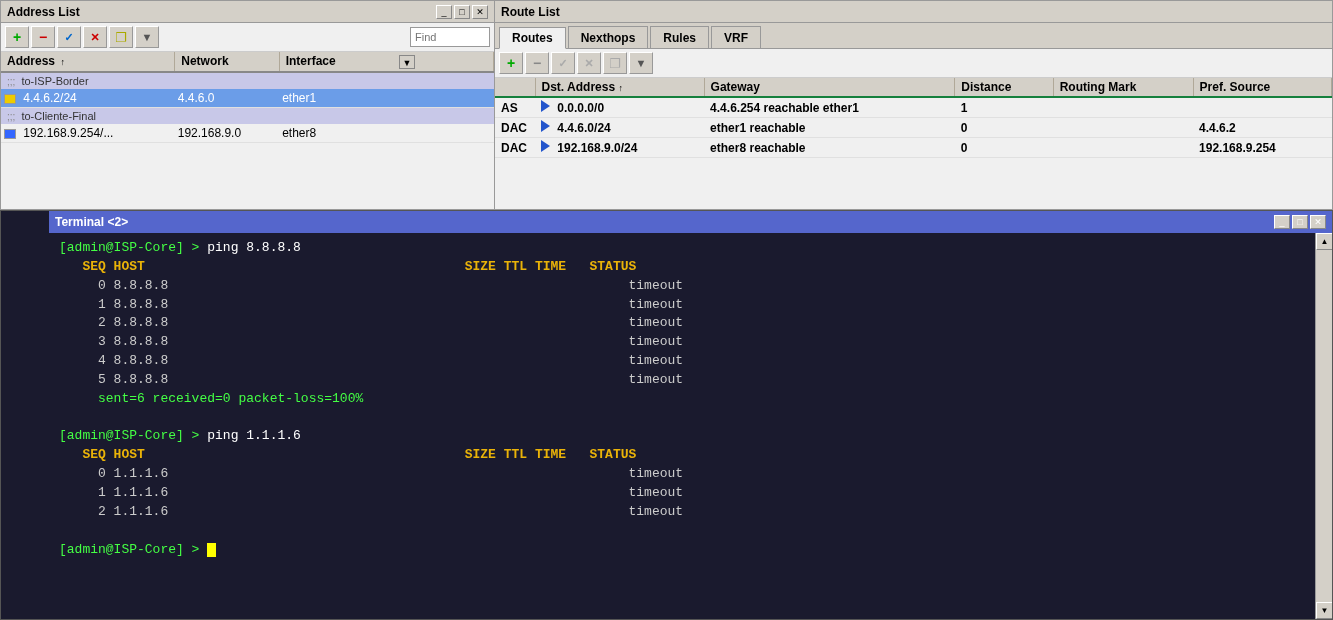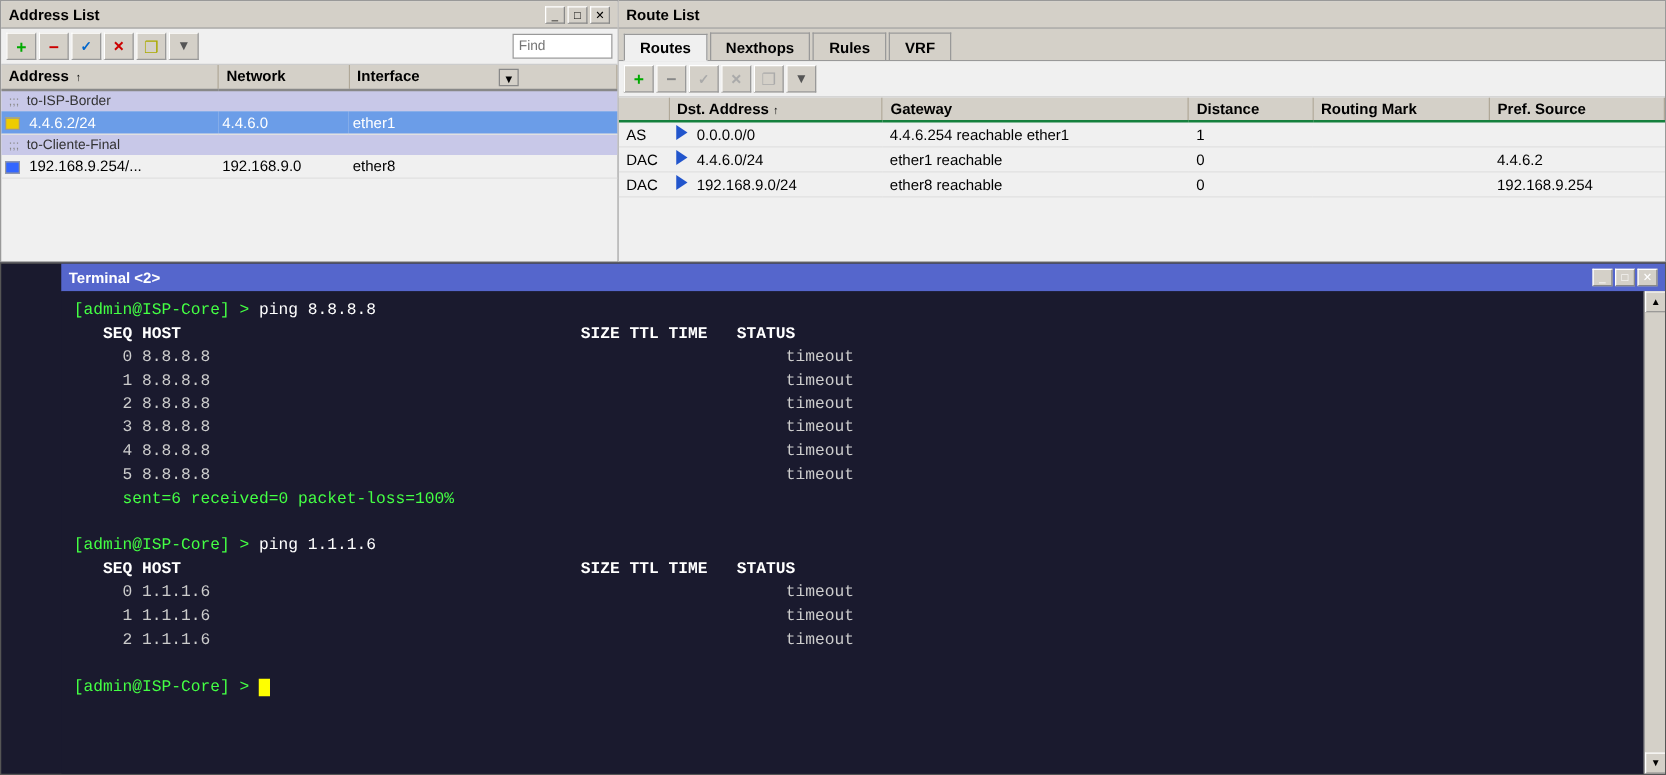--- a/index.html
+++ b/index.html
@@ -193,20 +193,21 @@
       border-bottom: 2px solid #15803d;
       font-weight: bold;
       white-space: nowrap;
       background: #d4d0c8;
     }
 
     .route-table td {
       padding: 2px 6px;
       border-bottom: 1px solid #e0e0e0;
       white-space: nowrap;
+      font-weight: bold;
     }
 
     .flag-blue {
       width: 0;
       height: 0;
       border-style: solid;
       border-width: 6px 0 6px 9px;
       border-color: transparent transparent transparent #2255cc;
       display: inline-block;
     }
@@ -245,21 +246,21 @@
       color: #ddd;
       font-family: 'Courier New', Courier, monospace;
       font-size: 13px;
       padding: 6px 10px;
       overflow-y: auto;
       line-height: 1.45;
     }
 
     .prompt { color: #44ff44; }
     .cmd { color: #ffffff; }
-    .ping-header { color: #ffffff; font-weight: bold; text-align: center; }
+    .ping-header { color: #eab308; font-weight: bold; text-align: center; }
     .ping-row { color: #cccccc; }
     .timeout-text { color: #cccccc; }
     .summary { color: #44ff44; }
     .cursor-block {
       display: inline-block;
       width: 9px;
       height: 14px;
       background: #ffff00;
       vertical-align: text-bottom;
     }

